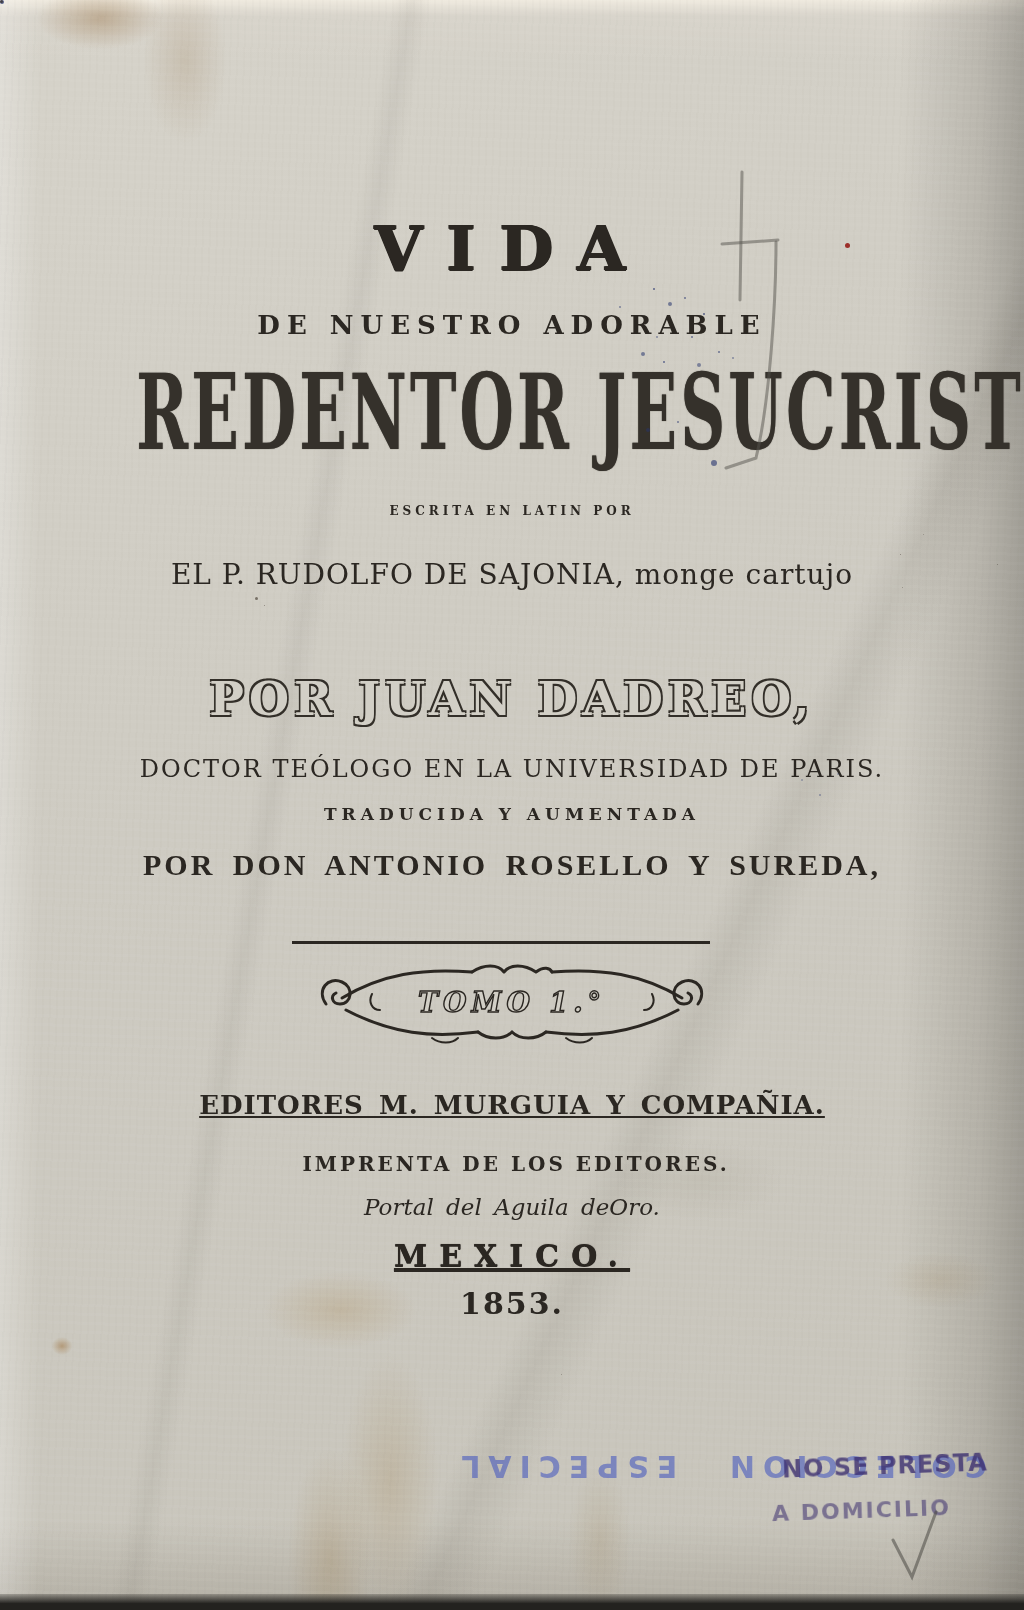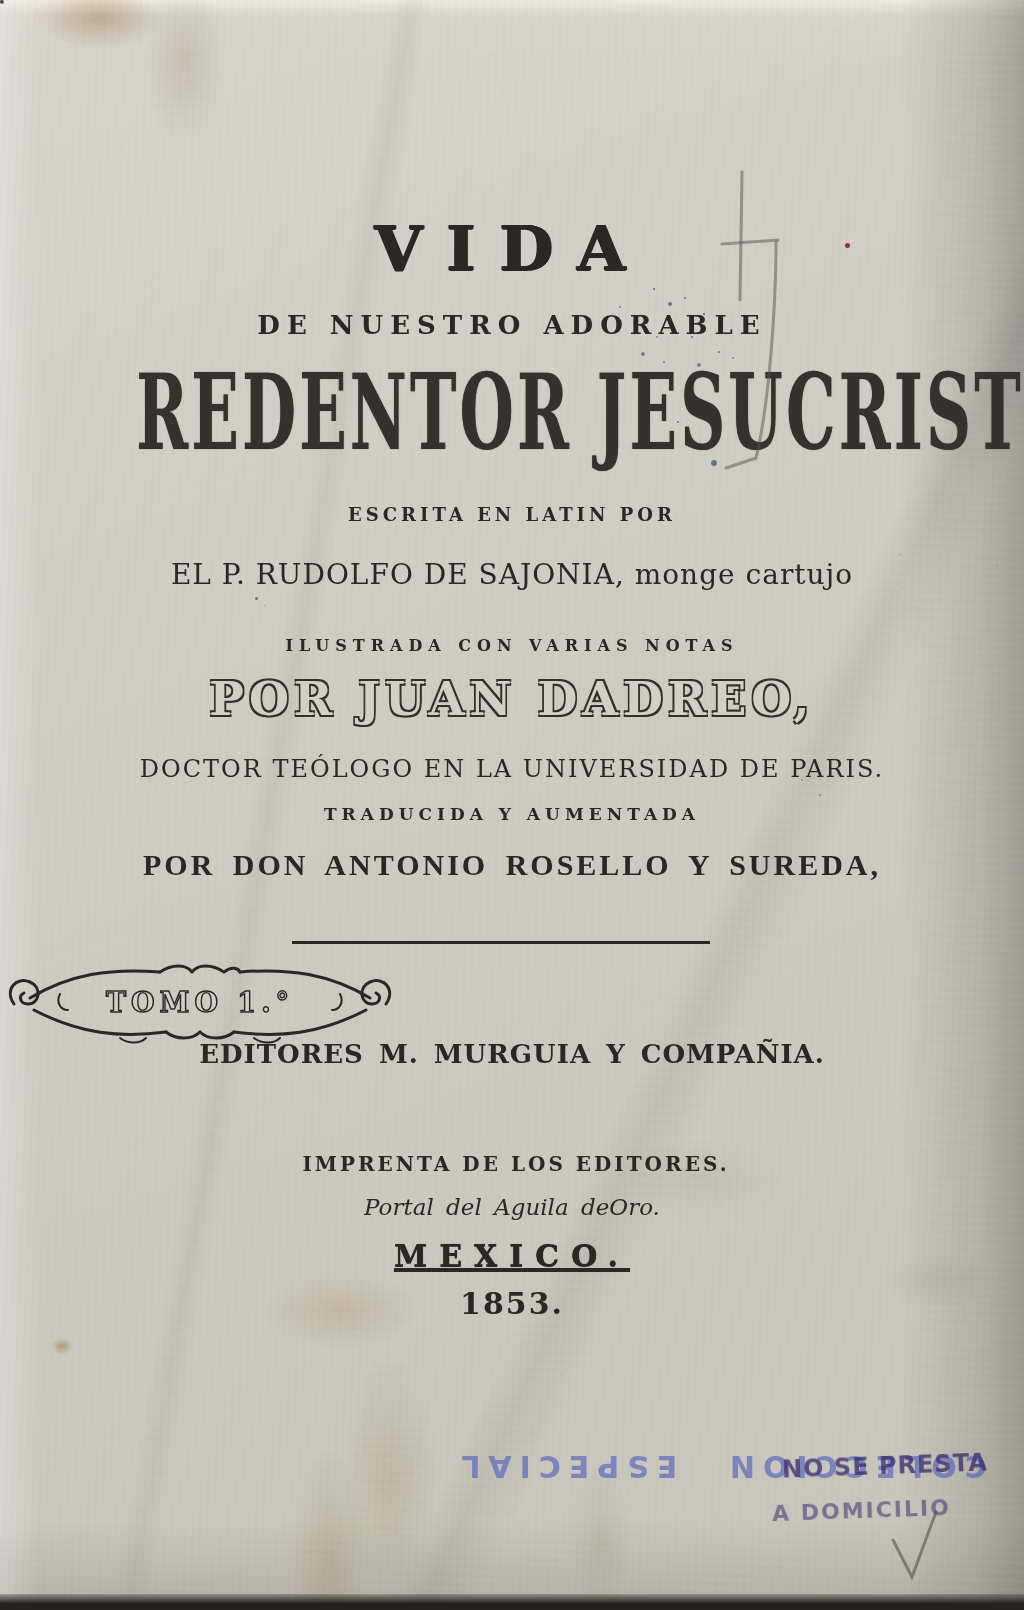--- a/index.html
+++ b/index.html
@@ -41,37 +41,37 @@
     background:linear-gradient(180deg, rgba(40,38,34,.25), #23221f 60%);
   }
   .line{position:absolute;left:0;right:0;text-align:center;color:#2b2722;white-space:nowrap;}
   .t-vida{top:212px;font-size:62px;font-weight:bold;letter-spacing:24px;
     text-shadow:1px 0 0 #2b2722,-1px 0 0 #2b2722,0 1px 0 #2b2722;}
   .t-sub1{top:310px;font-size:26px;letter-spacing:7px;font-weight:600;}
   .t-main{top:356px;font-size:80px;}
   .t-main .stretch{display:inline-block;transform:scale(.78,1.32);transform-origin:50% 20%;
     font-weight:bold;letter-spacing:4px;color:#35312b;
     text-shadow:0 0 1px rgba(53,49,43,.8);}
-  .t-escrita{top:504px;font-size:18px;font-weight:600;letter-spacing:4px;}
+  .t-escrita{top:504px;font-size:12px;font-weight:600;letter-spacing:4px;}
   .t-latin-author{top:546px;font-size:28px;letter-spacing:1px;margin-top:12px;}
   .t-ilustrada{top:636px;font-size:16px;font-weight:600;letter-spacing:6px;}
   .t-dadreo{top:672px;font-size:46px;font-weight:bold;letter-spacing:5px;
     color:#d2cfc6;
     text-shadow:-1.6px -1.6px 0 #332f29, 1.6px -1.6px 0 #332f29,
                 -1.6px 1.6px 0 #332f29, 1.6px 1.6px 0 #332f29, 0 0 2px #332f29;}
   .t-doctor{top:755px;font-size:24px;letter-spacing:2px;}
   .t-traducida{top:804px;font-size:17px;font-weight:600;letter-spacing:5px;}
   .t-rosello{top:848px;font-size:30px;font-weight:bold;letter-spacing:3px;word-spacing:7px;font-family:Liberation Serif, serif;}
   .t-presbitero{top:900px;font-size:27px;font-weight:bold;letter-spacing:1px;}
   .rule{position:absolute;top:941px;left:292px;width:418px;height:3px;background:#2b2722;}
-  .tomo-wrap{position:absolute;top:952px;left:0;right:0;}
+  .tomo-wrap{position:absolute;top:952px;left:0;right:0;text-align:center;font-style:italic;}
   .tomo-wrap svg{display:inline-block;}
   .tomo-text{font-family:"DejaVu Serif","Liberation Serif",serif;font-weight:bold;
     font-size:27px;letter-spacing:5px;fill:#d2cfc6;stroke:#2b2722;stroke-width:1.4px;}
-  .t-editores{top:1039px;font-size:26px;font-weight:bold;letter-spacing:1px;word-spacing:5px;}
+  .t-editores{top:1090px;font-size:26px;font-weight:bold;letter-spacing:1px;word-spacing:5px;text-decoration:underline;}
   .t-imprenta{top:1152px;font-size:20px;font-weight:bold;letter-spacing:3px;padding-left:8px;}
   .t-portal{top:1194px;font-size:23px;font-style:italic;word-spacing:5px;}
   .t-mexico{top:1238px;font-size:30px;font-weight:bold;letter-spacing:12px;
     text-shadow:0 1px 0 #2b2722, 0 0 1px rgba(43,39,34,.6);text-decoration:underline;}
   .t-year{top:1286px;font-size:30px;font-weight:bold;letter-spacing:2px;}
   
   .stamp-mirror{
     position:absolute;top:1428px;left:440px;width:560px;height:56px;
     transform:rotate(180deg);
     font-family:"DejaVu Sans","Liberation Sans",sans-serif;
@@ -120,21 +120,20 @@
 <div class="page">
   <div class="texture"></div>
 
   <div class="line t-vida">VIDA</div>
   <div class="line t-sub1">DE NUESTRO ADORABLE</div>
   <div class="line t-main">
     <span class="stretch">REDENTOR JESUCRISTO,</span>
   </div>
   <div class="line t-escrita">ESCRITA EN LATIN POR</div>
   <div class="line t-latin-author">EL P. RUDOLFO DE SAJONIA, monge cartujo</div>
-  <div class="line t-ilustrada">ILUSTRADA CON VARIAS NOTAS</div>
   <div class="line t-doctor">DOCTOR TEÓLOGO EN LA UNIVERSIDAD DE PARIS.</div>
   <div class="line t-dadreo">POR JUAN DADREO,</div>
   <div class="line t-traducida">TRADUCIDA Y AUMENTADA</div>
   <div class="line t-rosello">POR DON ANTONIO ROSELLO Y SUREDA,</div>
   <div class="rule"></div>
 
   <div class="tomo-wrap">
     <svg width="400" height="100" viewBox="0 0 400 100">
       <g fill="none" stroke="#2b2722" stroke-width="3" stroke-linecap="round">
         <path d="M14,52 C4,38 16,24 30,30 C42,35 40,52 28,52 C20,52 18,44 24,41"></path>

